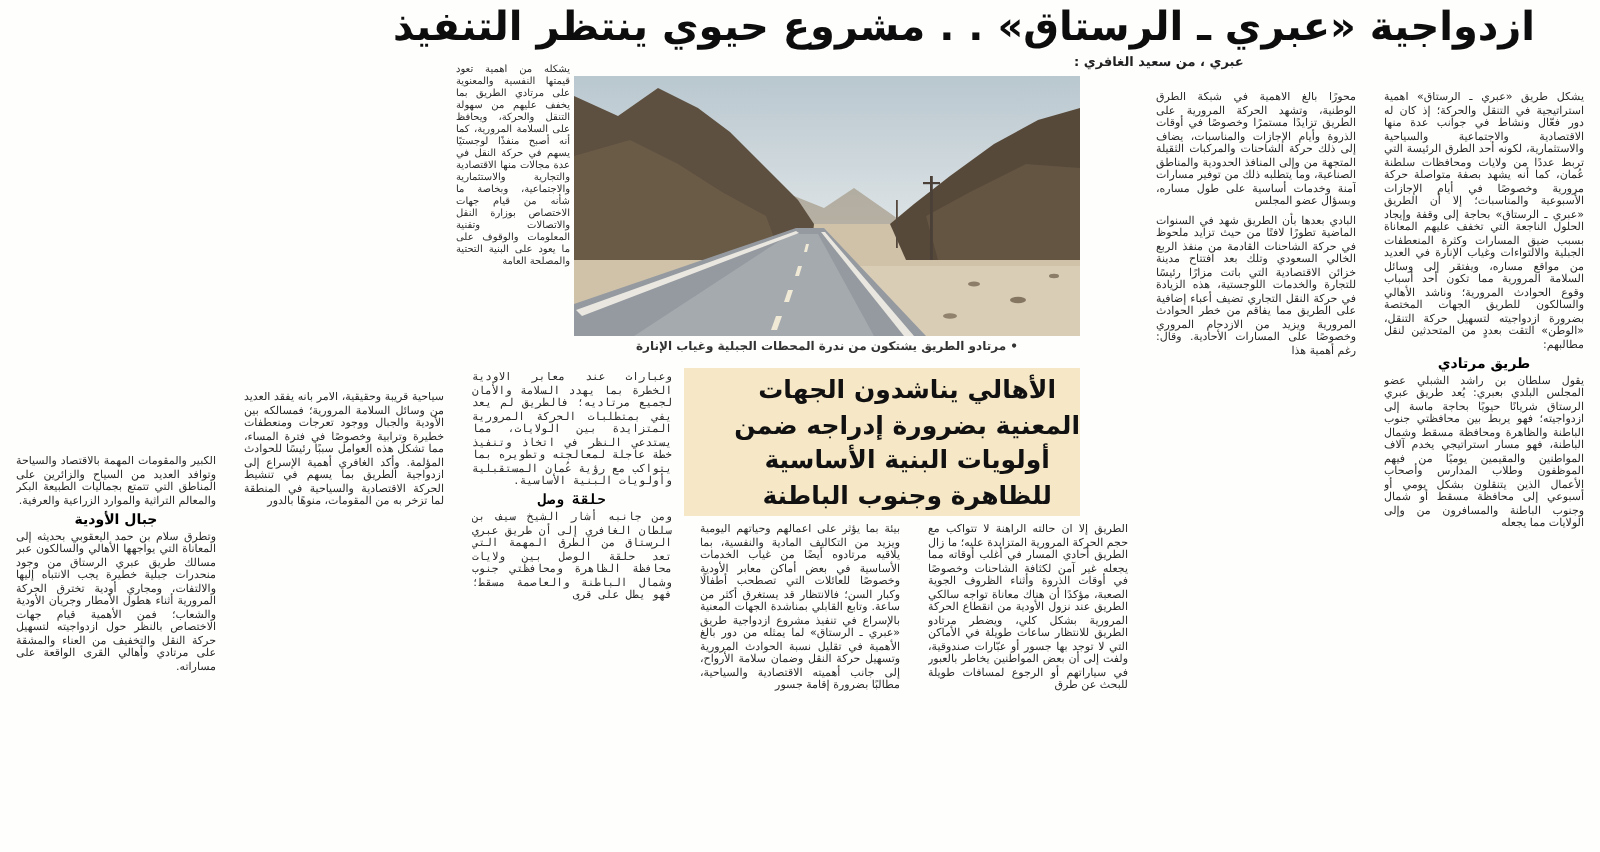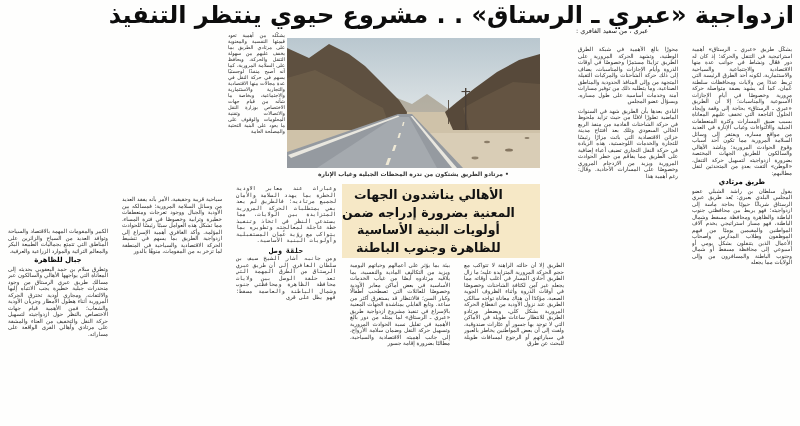--- a/index.html
+++ b/index.html
@@ -6,42 +6,42 @@
   body{
     width:800px;height:426px;position:relative;overflow:hidden;
     background:#fefefd;
     font-family:"DejaVu Sans","Liberation Sans",sans-serif;
     color:#1c1c1c;
   }
   .abs{position:absolute;}
   
   #headline{
     left:170px;right:6px;top:1px;height:27px;
-    font-size:24px;font-weight:bold;text-align:center;
+    font-size:20px;font-weight:bold;text-align:center;
     letter-spacing:-0.2px;color:#0d0d0d;white-space:nowrap;
   }
   
   #byline{
     left:537px;top:27px;width:150px;
-    font-size:6.5px;font-weight:normal;color:#222;
-    text-align:center;direction:rtl;
+    font-size:6.5px;font-weight:bold;color:#222;
+    text-align:left;direction:rtl;
   }
   
   #photo{left:287px;top:38px;width:253px;height:130px;}
   #photo svg{display:block;}
   
   #caption{
     left:287px;top:170px;width:253px;
     font-size:6px;font-weight:bold;color:#333;text-align:center;
   }
   
   #highlight-box{
     left:342px;top:184px;width:198px;height:74px;
     background:#f6e8c6;
-    display:flex;align-items:center;justify-content:flex-end;
+    display:flex;align-items:center;justify-content:flex-start;
   }
   #highlight-box .boxtext{
     font-size:12.5px;line-height:17.5px;font-weight:bold;
     text-align:center;white-space:pre-line;color:#111;
   }
   
   .col{
     position:absolute;overflow:hidden;direction:rtl;
     font-size:5.5px;line-height:6.5px;text-align:justify;color:#2a2a2a;
   }
@@ -141,16 +141,16 @@
     <div class="col col-c3" dir="rtl">
       <div class="para">وعبارات عند معابر الأودية الخطرة بما يهدد السلامة والأمان لجميع مرتاديه؛ فالطريق لم يعد يفي بمتطلبات الحركة المرورية المتزايدة بين الولايات، مما يستدعي النظر في اتخاذ وتنفيذ خطة عاجلة لمعالجته وتطويره بما يتواكب مع رؤية عُمان المستقبلية وأولويات البنية الأساسية.</div>
       <div class="subhead">حلقة وصل</div>
       <div class="para">ومن جانبه أشار الشيخ سيف بن سلطان الغافري إلى أن طريق عبري الرستاق من الطرق المهمة التي تعد حلقة الوصل بين ولايات محافظة الظاهرة ومحافظتي جنوب وشمال الباطنة والعاصمة مسقط؛ فهو يطل على قرى</div>
     </div>
     <div class="col col-c2" dir="rtl">
       <div class="para">سياحية قريبة وحقيقية، الأمر بأنه يفقد العديد من وسائل السلامة المرورية؛ فمسالكه بين الأودية والجبال ووجود تعرجات ومنعطفات خطيرة وترابية وخصوصًا في فترة المساء، مما تشكل هذه العوامل سببًا رئيسًا للحوادث المؤلمة. وأكد الغافري أهمية الإسراع إلى ازدواجية الطريق بما يسهم في تنشيط الحركة الاقتصادية والسياحية في المنطقة لما تزخر به من المقومات، منوهًا بالدور</div>
     </div>
     <div class="col col-c1" dir="rtl">
       <div class="para">الكبير والمقومات المهمة بالاقتصاد والسياحة وتوافد العديد من السياح والزائرين على المناطق التي تتمتع بجماليات الطبيعة البكر والمعالم التراثية والموارد الزراعية والعرفية.</div>
-      <div class="subhead">جبال للظاهرة</div>
+      <div class="subhead">جبال الأودية</div>
       <div class="para">وتطرق سلام بن حمد اليعقوبي بحديثه إلى المعاناة التي يواجهها الأهالي والسالكون عبر مسالك طريق عبري الرستاق من وجود منحدرات جبلية خطيرة يجب الانتباه إليها والالتفات، ومجاري أودية تخترق الحركة المرورية أثناء هطول الأمطار وجريان الأودية والشعاب؛ فمن الأهمية قيام جهات الاختصاص بالنظر حول ازدواجيته لتسهيل حركة النقل والتخفيف من العناء والمشقة على مرتادي وأهالي القرى الواقعة على مساراته.</div>
     </div>
   </div>
 
 </body></html>

